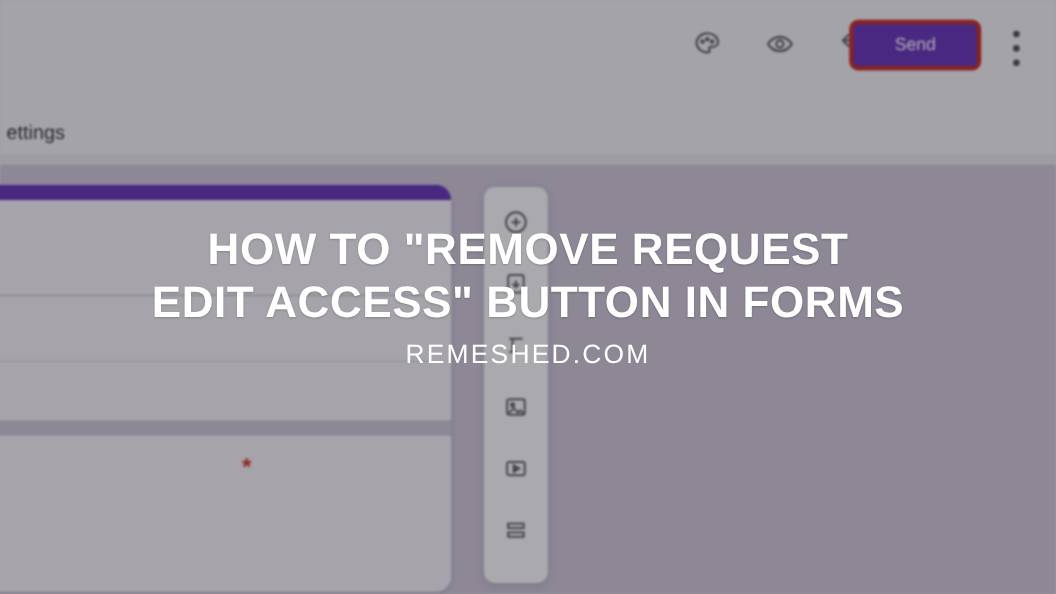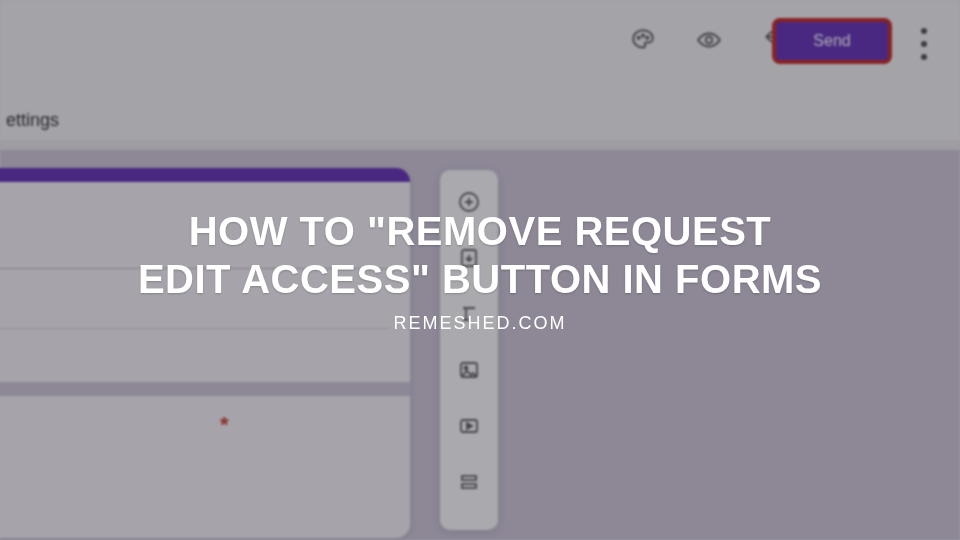--- a/index.html
+++ b/index.html
@@ -163,21 +163,21 @@
   }
   .headline {
     font-size: 40px;
     font-weight: 800;
     letter-spacing: 0.5px;
     line-height: 1.2;
     text-shadow: 0 1px 2px rgba(0,0,0,0.2);
   }
   .subline {
     margin-top: 10px;
-    font-size: 18px;
+    font-size: 24px;
     font-weight: 500;
     letter-spacing: 2px;
   }
 </style>
 </head>
 <body>
 
 <div class="stage">
   <div class="bg">
     <div class="topbar"></div>

